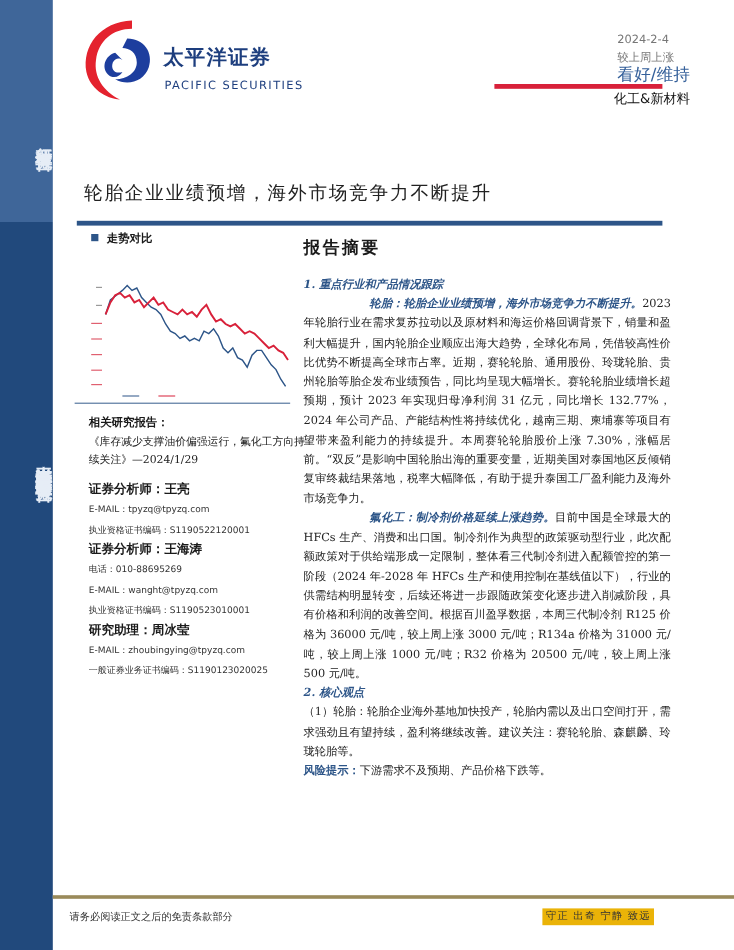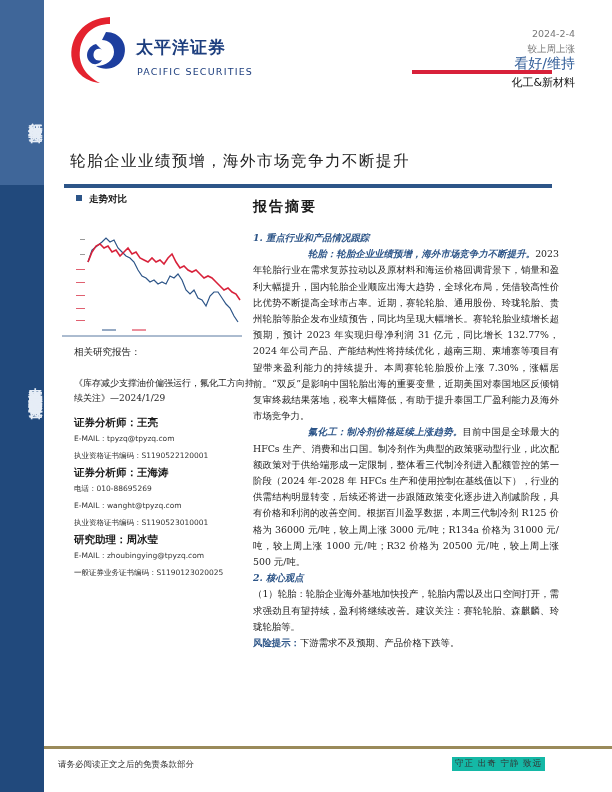--- a/index.html
+++ b/index.html
@@ -30,21 +30,21 @@
   .logo-cn {
     position: absolute; left: 70px; top: 22px; font-family: Liberation Sans, sans-serif;
     font-weight: bold; font-size: 17px; color: #1d3e7e; letter-spacing: 1px;
   }
   .logo-en {
     position: absolute; left: 71px; top: 52px; font-family: "DejaVu Sans", sans-serif;
     font-size: 9.5px; color: #1d3e7e; letter-spacing: 1.2px;
   }
 
   .hdr-right {
-    position: absolute; right: 37px; top: 26px; text-align: right;
+    position: absolute; right: 37px; top: 26px; text-align: left;
     font-family: "DejaVu Sans", sans-serif;
   }
   .hdr-date { font-size: 9.5px; color: #777; line-height: 15px; }
   .hdr-type { font-size: 9.5px; color: #777; line-height: 15px; }
   .hdr-rating { font-size: 14px; color: #35609a; line-height: 15px; }
   .hdr-redline {
     position: absolute; left: 412px; top: 70px; width: 140px; height: 4px; background: #d8213a;
   }
   .hdr-sector {
     position: absolute; right: 37px; top: 75px; font-family: "DejaVu Sans", sans-serif;
@@ -62,21 +62,21 @@
   .trend-head {
     position: absolute; left: 76px; top: 193px; font-size: 9.5px; font-weight: bold;
   }
   .trend-head .sq {
     display: inline-block; width: 6px; height: 6px; background: #2d5588; margin-right: 7px;
     vertical-align: 1px;
   }
   .chart { position: absolute; left: 62px; top: 218px; width: 180px; height: 120px; }
 
   .left-col { position: absolute; left: 74px; top: 346px; width: 180px; font-size: 8.5px; }
-  .rel-head { font-weight: normal; font-size: 9.5px; margin-bottom: 17px; }
+  .rel-head { font-weight: bold; font-size: 9.5px; margin-bottom: 3px; }
   .rel-body { font-size: 9px; line-height: 15px; color: #222; }
   .an-name { font-weight: bold; font-size: 10.5px; margin-top: 8px; line-height: 16px; }
   .an-line { font-family: "DejaVu Sans", sans-serif; font-size: 7.5px; color: #333; line-height: 17px; }
 
   .summary-head {
     position: absolute; left: 253px; top: 198px; font-size: 14px; font-weight: bold; letter-spacing: 2px;
   }
   .body-col {
     position: absolute; left: 253px; top: 230px; width: 306px; font-size: 9.4px;
     line-height: 16.2px; color: #222; text-align: justify;
@@ -88,21 +88,21 @@
   .risk-label { color: #2d5588; font-weight: bold; }
 
   .footer-rule {
     position: absolute; left: 44px; top: 746px; width: 568px; height: 3px; background: #9a8a5a;
   }
   .footer-left {
     position: absolute; left: 58px; top: 759px; font-size: 8.5px; color: #333;
   }
   .footer-right {
     position: absolute; left: 452px; top: 757px; font-size: 8.5px; color: #333;
-    background: #14b8a6; padding: 1px 3px; letter-spacing: 1px;
+    background: #eab308; padding: 1px 3px; letter-spacing: 1px;
   }
 </style>
 </head>
 <body>
 
 <div class="sidebar-top">
   <div class="vtext top">行业研究报告</div>
 </div>
 <div class="sidebar-bottom">
   <div class="vtext bottom" style="top:50px">太平洋证券股份有限公司证券研究报告</div>

